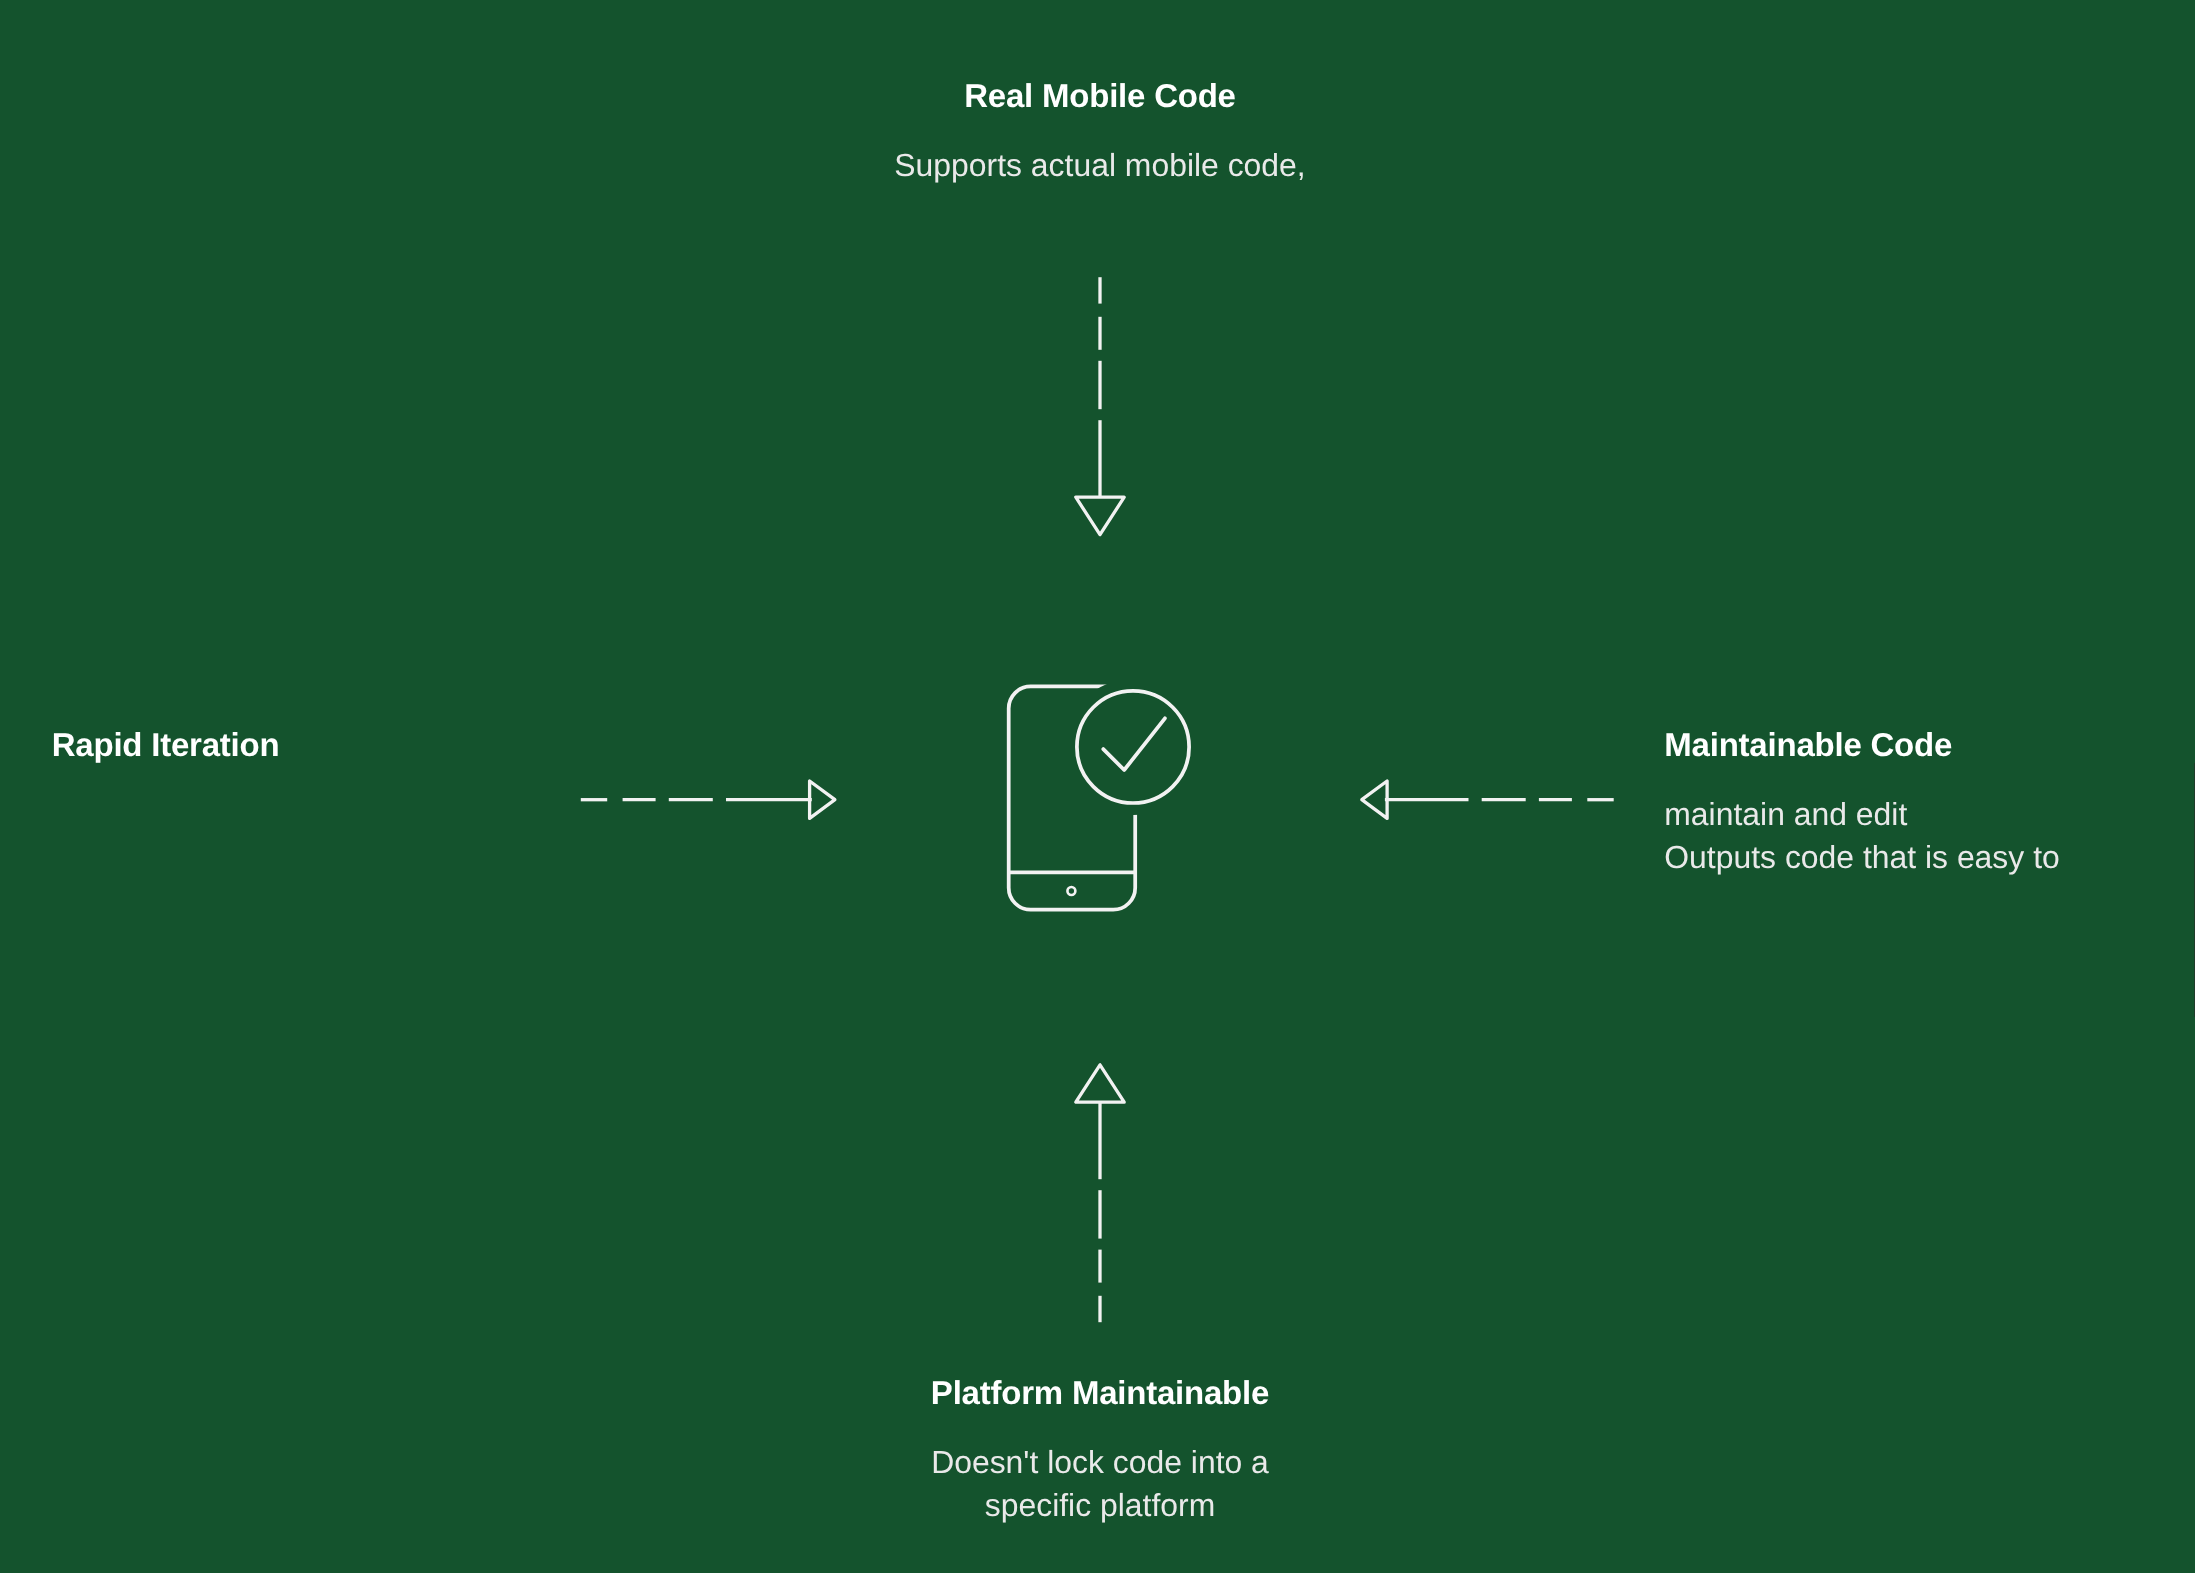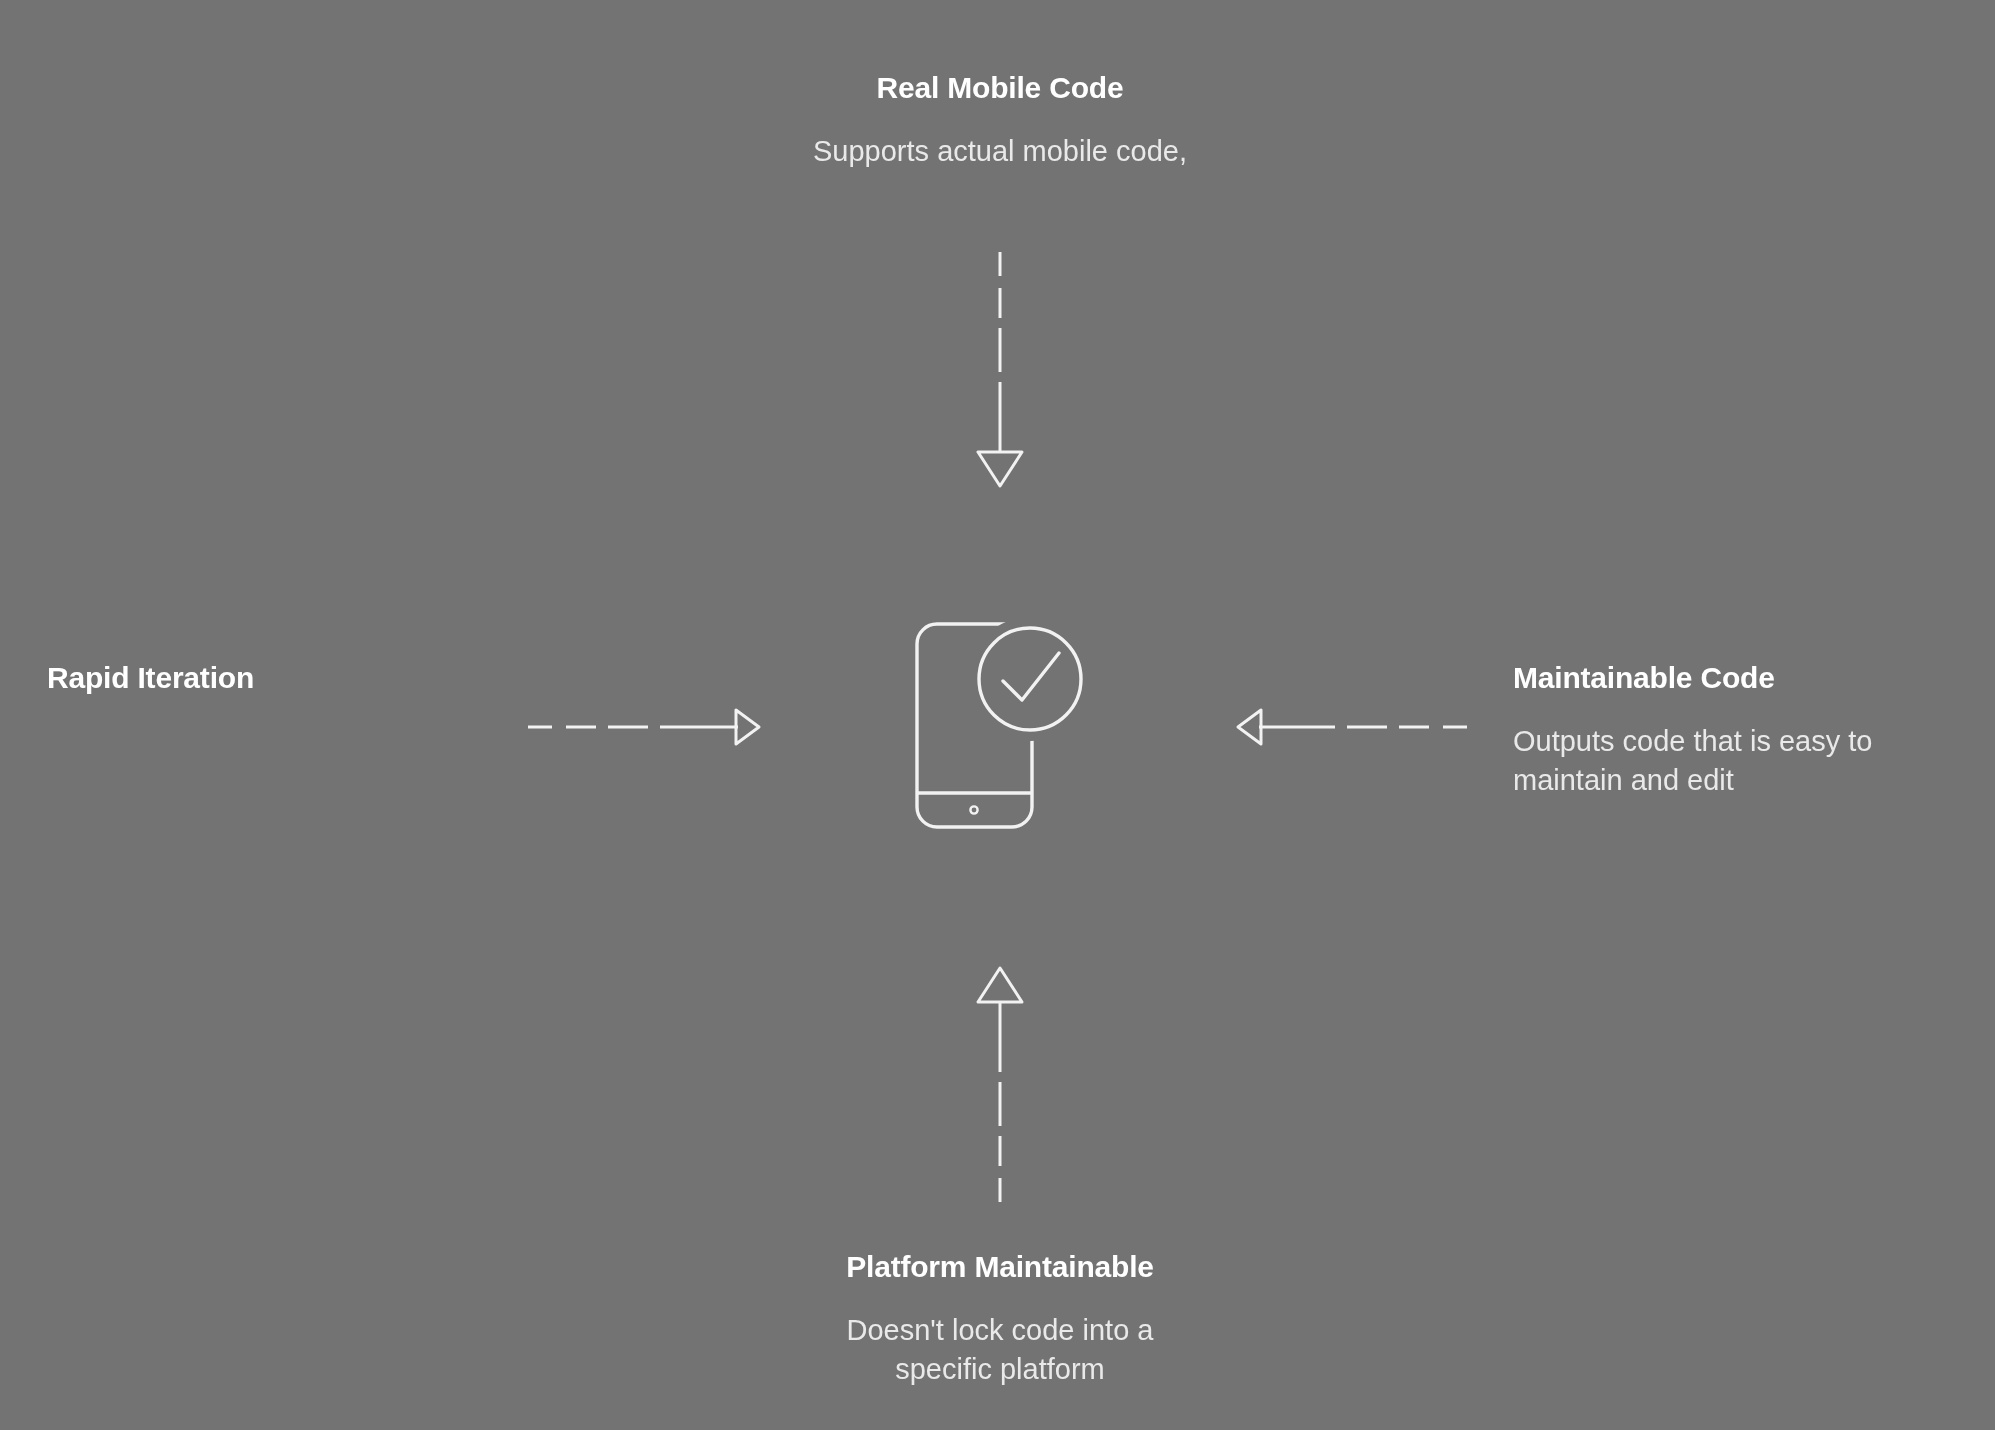--- a/index.html
+++ b/index.html
@@ -4,21 +4,21 @@
 <style>
   html, body {
     margin: 0;
     padding: 0;
     background: #2b2b2b;
   }
   #stage {
     position: relative;
     width: 1995px;
     height: 1430px;
-    background: #737373;
+    background: #14532d;
     overflow: hidden;
     font-family: "Liberation Sans", sans-serif;
     -webkit-font-smoothing: antialiased;
   }
 
   
   .block {
     position: absolute;
     color: #f4f4f4;
   }
@@ -88,22 +88,22 @@
 
   <div class="block block-left">
     <div class="title">Rapid Iteration</div>
     <div class="desc">
     </div>
   </div>
 
   <div class="block block-right">
     <div class="title">Maintainable Code</div>
     <div class="desc">
+      <div>maintain and edit</div>
       <div>Outputs code that is easy to</div>
-      <div>maintain and edit</div>
     </div>
   </div>
 
   <div class="block block-bottom">
     <div class="title">Platform Maintainable</div>
     <div class="desc">
       <div>Doesn't lock code into a</div>
       <div>specific platform</div>
     </div>
   </div>

